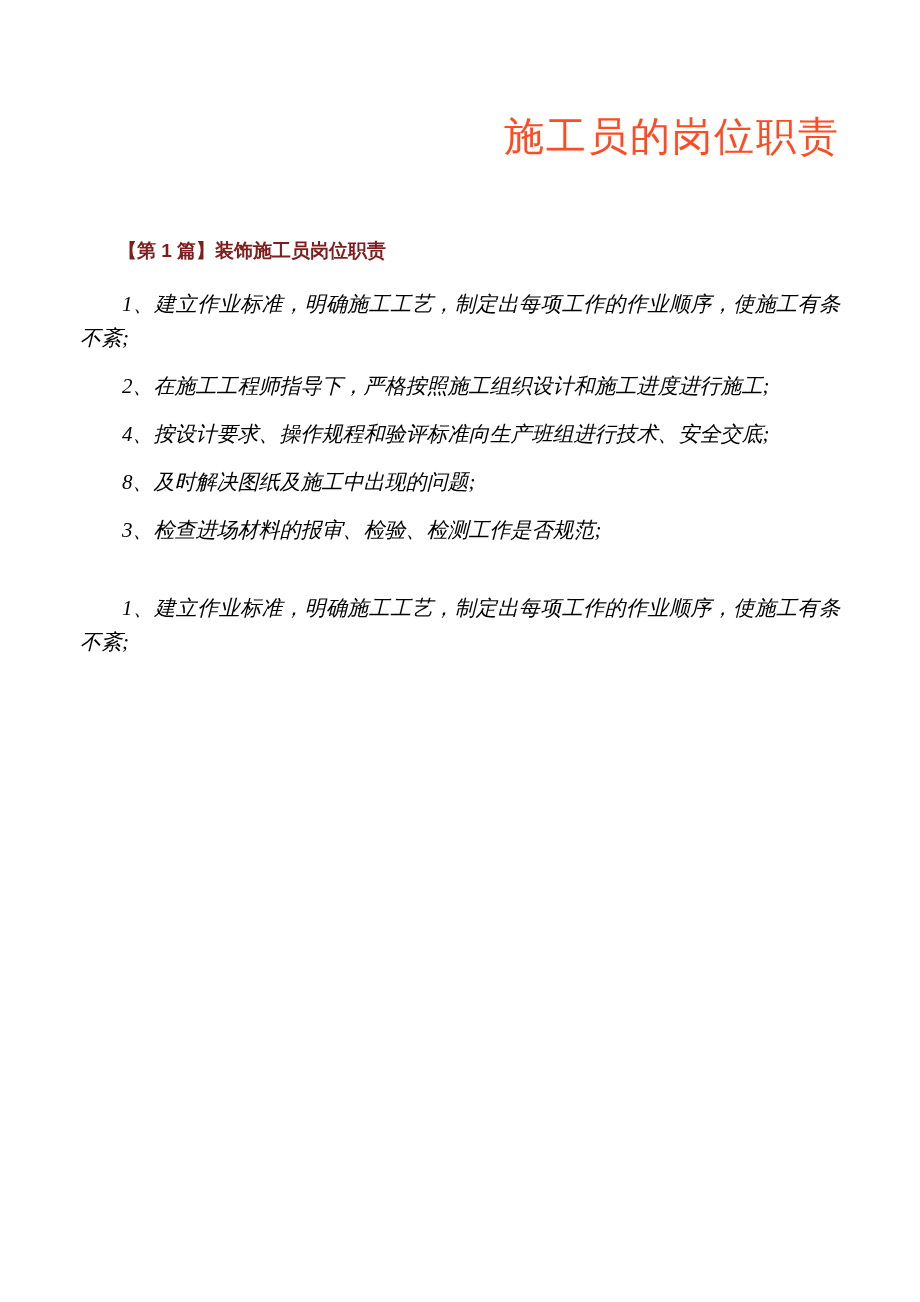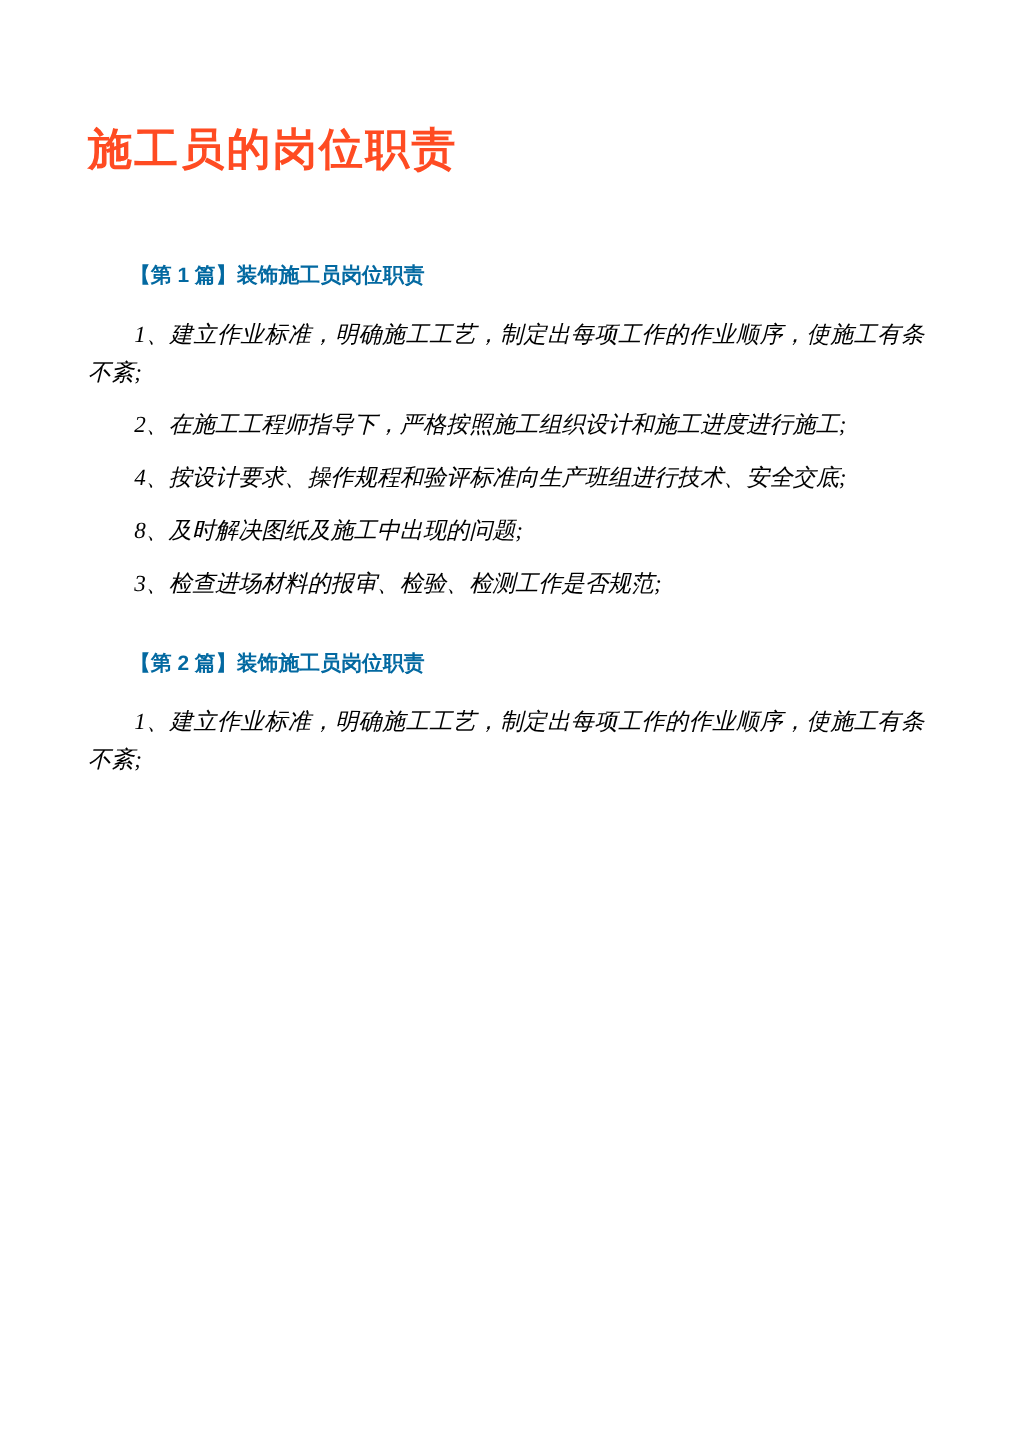--- a/index.html
+++ b/index.html
@@ -15,35 +15,35 @@
     overflow: hidden;
   }
   .page {
     width: 920px;
     height: 1302px;
     box-sizing: border-box;
     padding: 0 80px;
     position: relative;
   }
   .doc-title {
-    text-align: left;
+    text-align: right;
     font-family: "Liberation Sans", "DejaVu Sans", sans-serif;
-    font-weight: bold;
+    font-weight: normal;
     font-size: 40px;
     letter-spacing: 2px;
     color: #ff4b22;
     margin: 0;
     padding-top: 112px;
     line-height: 1.2;
   }
   .section-heading {
     font-family: "Liberation Sans", "DejaVu Sans", sans-serif;
     font-weight: bold;
     font-size: 19px;
-    color: #0369a1;
+    color: #7f1d1d;
     margin: 0;
     padding-left: 38px;
     line-height: 1.4;
   }
   .sec1 { margin-top: 78px; }
   .sec2 { margin-top: 44px; }
   .para {
     font-size: 21px;
     line-height: 1.62;
     text-align: justify;
@@ -73,19 +73,18 @@
     <div class="body-block">
       <p class="para">1、建立作业标准，明确施工工艺，制定出每项工作的作业顺序，使施工有条不紊;</p>
       <p class="para">2、在施工工程师指导下，严格按照施工组织设计和施工进度进行施工;</p>
       <p class="para">4、按设计要求、操作规程和验评标准向生产班组进行技术、安全交底;</p>
       <p class="para">8、及时解决图纸及施工中出现的问题;</p>
       <p class="para">3、检查进场材料的报审、检验、检测工作是否规范;</p>
     </div>
   </div>
 
   <div class="section sec2">
-    <h2 class="section-heading">【第 2 篇】装饰施工员岗位职责</h2>
     <div class="body-block">
       <p class="para">1、建立作业标准，明确施工工艺，制定出每项工作的作业顺序，使施工有条不紊;</p>
     </div>
   </div>
 
 </div>
 
 </body></html>

